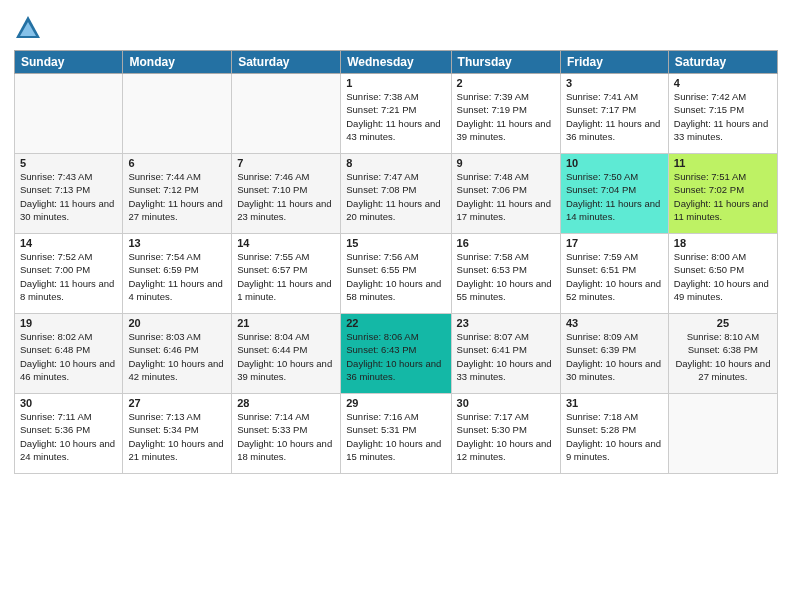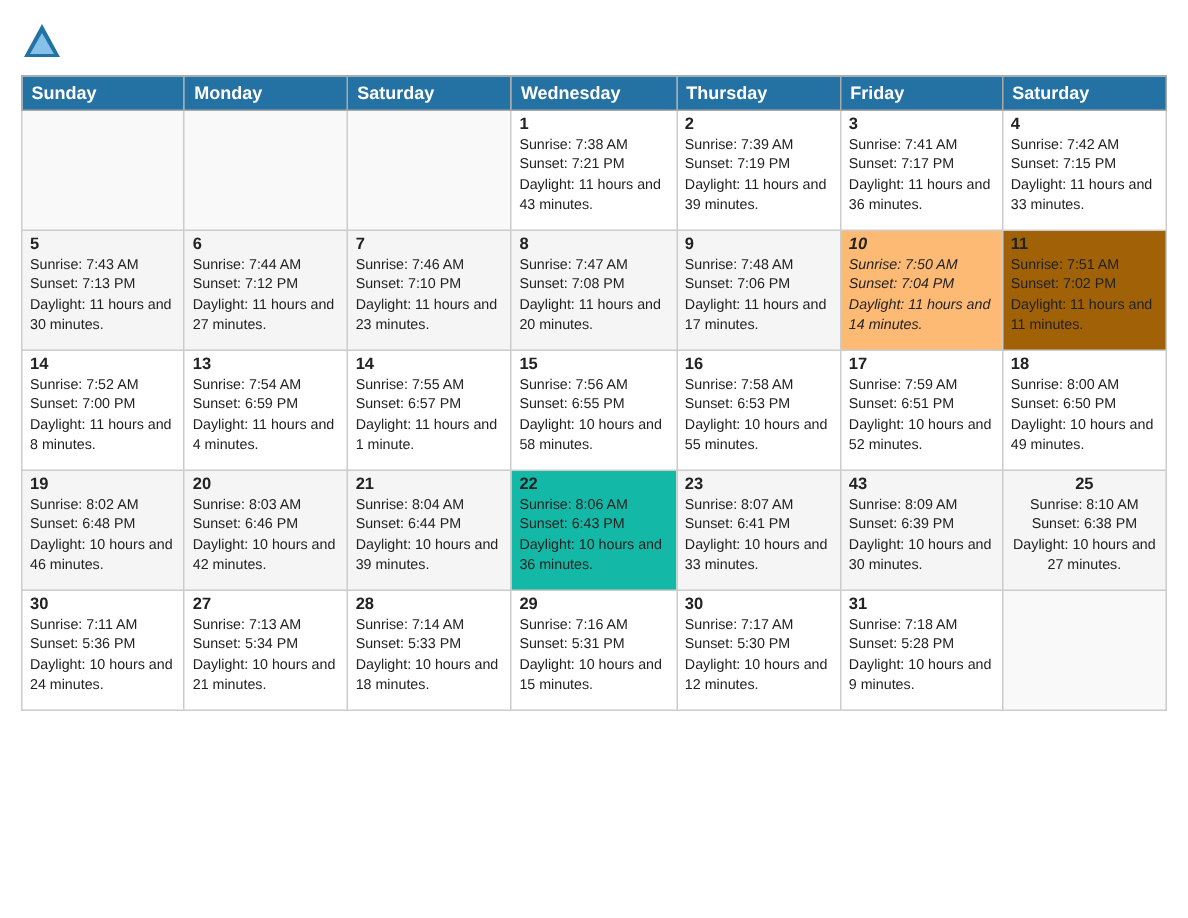--- a/index.html
+++ b/index.html
@@ -135,22 +135,22 @@
           <td><span class="day-num">2</span><span class="day-info">Sunrise: 7:39 AM<br>Sunset: 7:19 PM<br>Daylight: 11 hours and 39 minutes.</span></td>
           <td><span class="day-num">3</span><span class="day-info">Sunrise: 7:41 AM<br>Sunset: 7:17 PM<br>Daylight: 11 hours and 36 minutes.</span></td>
           <td><span class="day-num">4</span><span class="day-info">Sunrise: 7:42 AM<br>Sunset: 7:15 PM<br>Daylight: 11 hours and 33 minutes.</span></td>
         </tr>
         <tr>
           <td style="background: rgb(245, 245, 245);"><span class="day-num">5</span><span class="day-info">Sunrise: 7:43 AM<br>Sunset: 7:13 PM<br>Daylight: 11 hours and 30 minutes.</span></td>
           <td style="background: rgb(245, 245, 245);"><span class="day-num">6</span><span class="day-info">Sunrise: 7:44 AM<br>Sunset: 7:12 PM<br>Daylight: 11 hours and 27 minutes.</span></td>
           <td style="background: rgb(245, 245, 245);"><span class="day-num">7</span><span class="day-info">Sunrise: 7:46 AM<br>Sunset: 7:10 PM<br>Daylight: 11 hours and 23 minutes.</span></td>
           <td style="background: rgb(245, 245, 245);"><span class="day-num">8</span><span class="day-info">Sunrise: 7:47 AM<br>Sunset: 7:08 PM<br>Daylight: 11 hours and 20 minutes.</span></td>
           <td style="background: rgb(245, 245, 245);"><span class="day-num">9</span><span class="day-info">Sunrise: 7:48 AM<br>Sunset: 7:06 PM<br>Daylight: 11 hours and 17 minutes.</span></td>
-          <td style="background: #fdba74; font-style: italic;"><span class="day-num">10</span><span class="day-info">Sunrise: 7:50 AM<br>Sunset: 7:04 PM<br>Daylight: 11 hours and 14 minutes.</span></td>
-          <td style="background: #a16207; margin-top: 12px;"><span class="day-num">11</span><span class="day-info">Sunrise: 7:51 AM<br>Sunset: 7:02 PM<br>Daylight: 11 hours and 11 minutes.</span></td>
+          <td style="background: #5eead4;"><span class="day-num">10</span><span class="day-info">Sunrise: 7:50 AM<br>Sunset: 7:04 PM<br>Daylight: 11 hours and 14 minutes.</span></td>
+          <td style="background: #bef264; margin-top: 12px;"><span class="day-num">11</span><span class="day-info">Sunrise: 7:51 AM<br>Sunset: 7:02 PM<br>Daylight: 11 hours and 11 minutes.</span></td>
         </tr>
         <tr>
           <td><span class="day-num">14</span><span class="day-info">Sunrise: 7:52 AM<br>Sunset: 7:00 PM<br>Daylight: 11 hours and 8 minutes.</span></td>
           <td><span class="day-num">13</span><span class="day-info">Sunrise: 7:54 AM<br>Sunset: 6:59 PM<br>Daylight: 11 hours and 4 minutes.</span></td>
           <td><span class="day-num">14</span><span class="day-info">Sunrise: 7:55 AM<br>Sunset: 6:57 PM<br>Daylight: 11 hours and 1 minute.</span></td>
           <td><span class="day-num">15</span><span class="day-info">Sunrise: 7:56 AM<br>Sunset: 6:55 PM<br>Daylight: 10 hours and 58 minutes.</span></td>
           <td><span class="day-num">16</span><span class="day-info">Sunrise: 7:58 AM<br>Sunset: 6:53 PM<br>Daylight: 10 hours and 55 minutes.</span></td>
           <td><span class="day-num">17</span><span class="day-info">Sunrise: 7:59 AM<br>Sunset: 6:51 PM<br>Daylight: 10 hours and 52 minutes.</span></td>
           <td><span class="day-num">18</span><span class="day-info">Sunrise: 8:00 AM<br>Sunset: 6:50 PM<br>Daylight: 10 hours and 49 minutes.</span></td>
         </tr>

